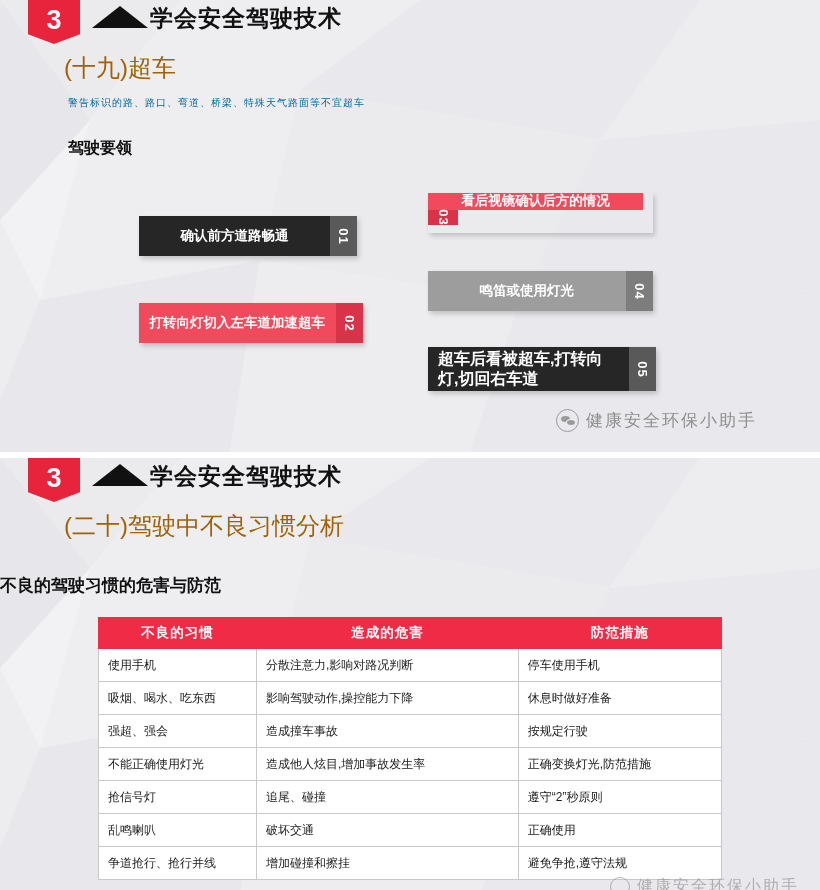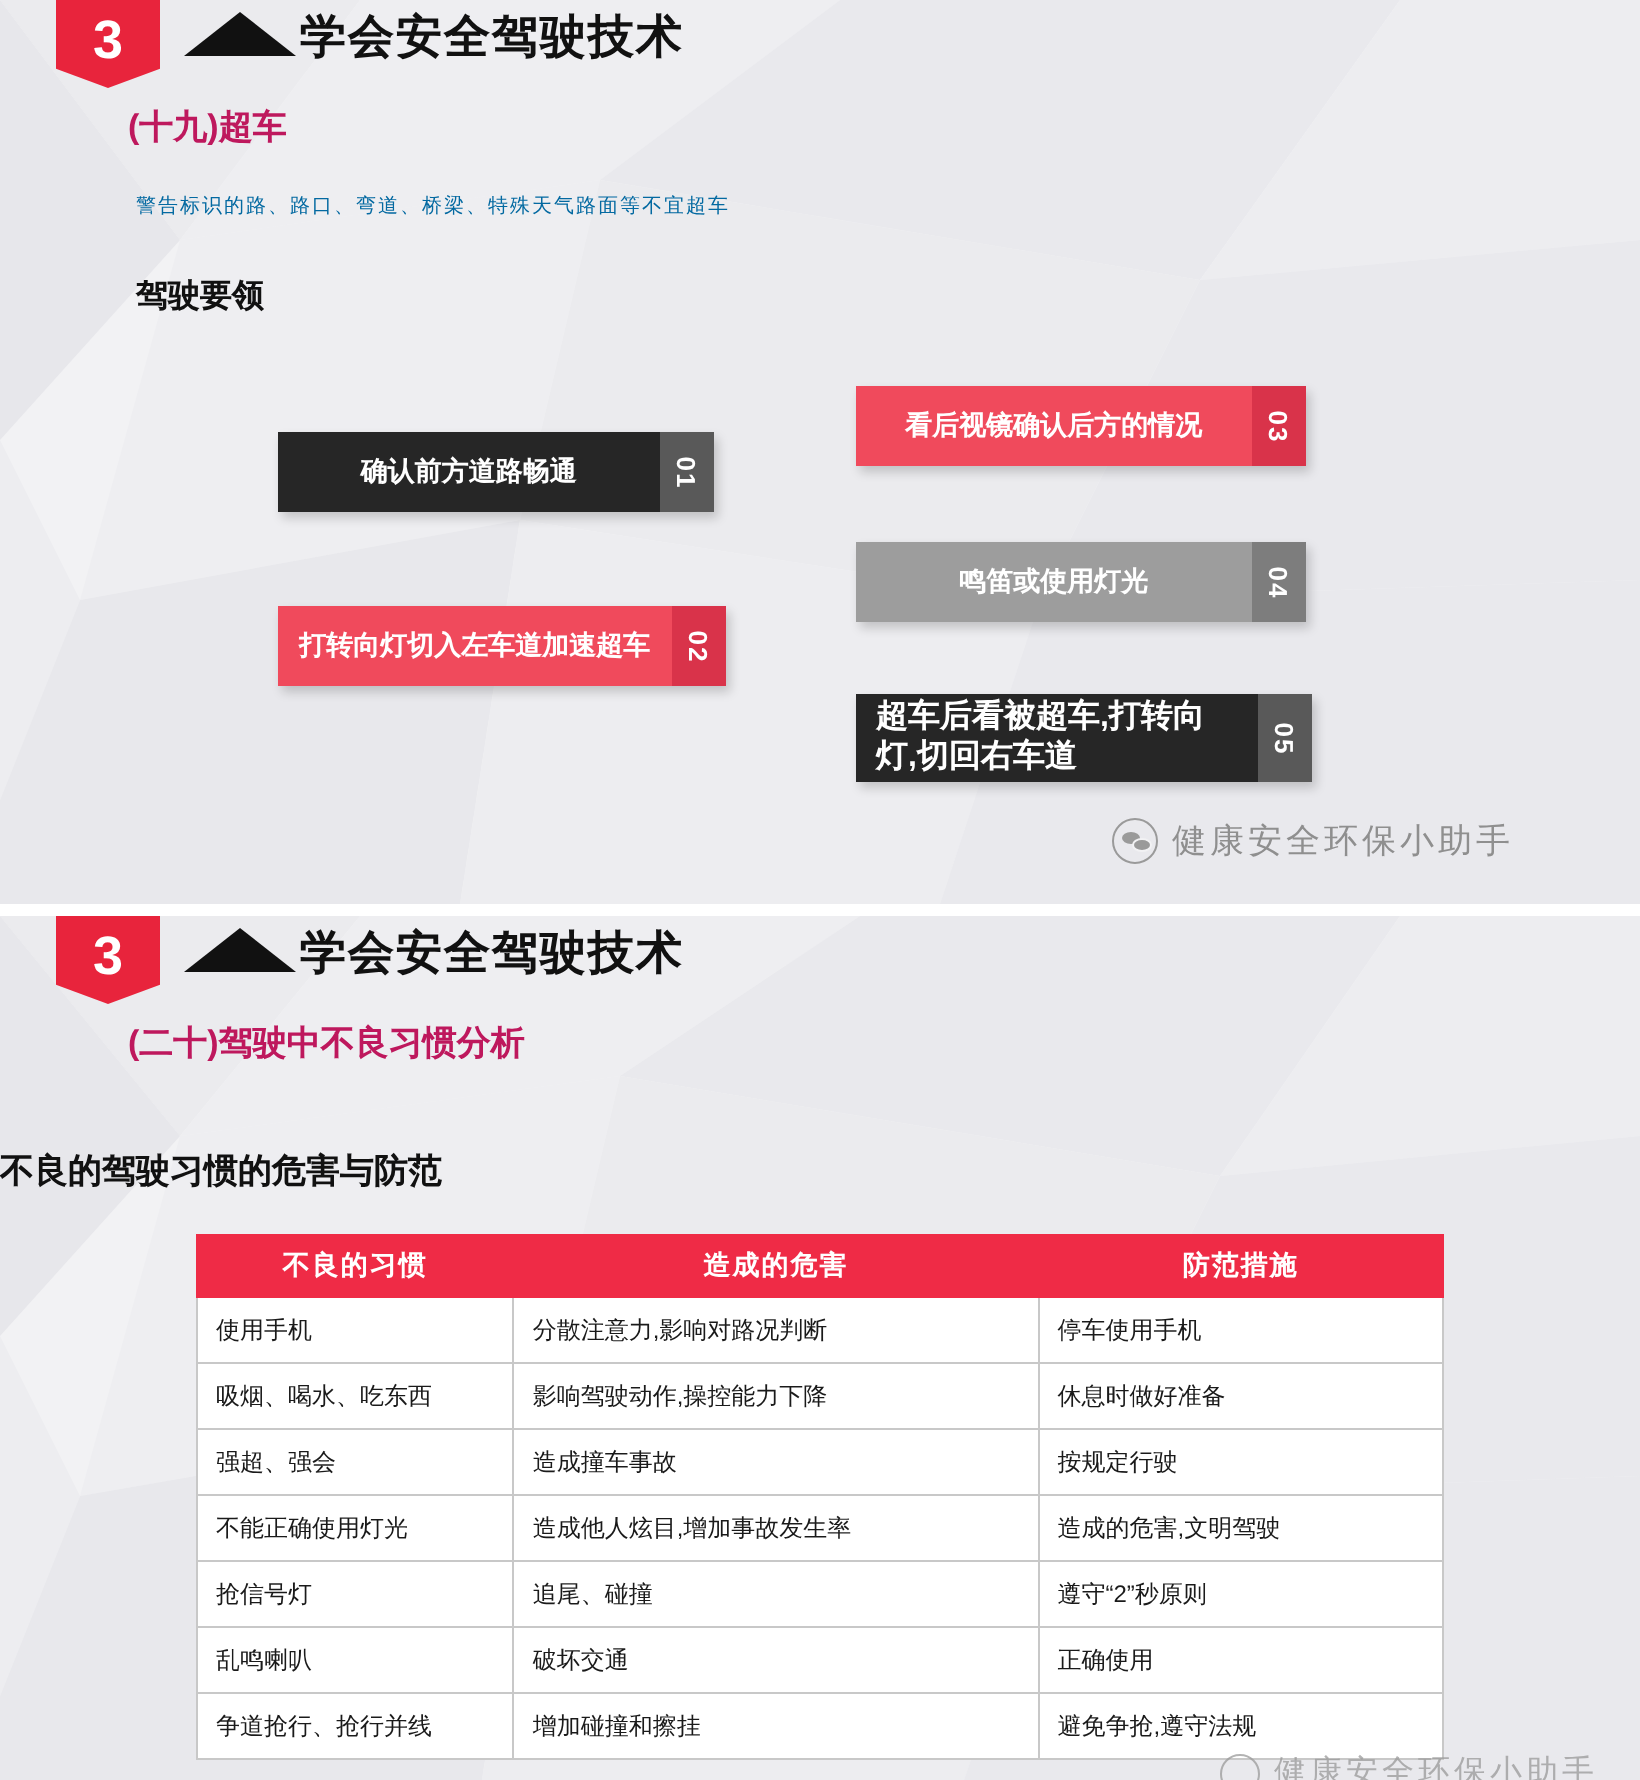--- a/index.html
+++ b/index.html
@@ -62,23 +62,22 @@
     position: absolute;
     left: 150px;
     top: 3px;
     font-size: 23px;
     font-weight: bold;
     color: #111111;
     letter-spacing: 1px;
   }
   .sub-title {
     position: absolute;
-    font-size: 17px;
-    color: #be185d;
-    font-weight: bold;
+    font-size: 24px;
+    color: #a16207;
   }
   .desc-line {
     position: absolute;
     font-size: 10px;
     color: #0369a1;
     letter-spacing: 1px;
   }
   .section-label {
     position: absolute;
     font-size: 16px;
@@ -261,21 +260,21 @@
       </div>
   </div>
 
   <div class="step step-red" style="left:139px; top:303px; width:224px;justify-content:center;">
     <div class="body" style="width:194px;">打转向灯切入左车道加速超车</div>
     <div class="num">
         <span>02</span>
       </div>
   </div>
 
-  <div class="step step-red" style="left:428px; top:193px; width:225px;">
+  <div class="step step-red" style="left:428px; top:193px; width:225px;flex-direction:column;">
     <div class="body" style="width:195px;">看后视镜确认后方的情况</div>
     <div class="num">
         <span>03</span>
       </div>
   </div>
 
   <div class="step step-gray" style="left:428px; top:271px; width:225px;">
     <div class="body" style="width:195px;">鸣笛或使用灯光</div>
     <div class="num">
         <span>04</span>
@@ -343,21 +342,21 @@
       <td>休息时做好准备</td>
     </tr>
     <tr>
       <td>强超、强会</td>
       <td>造成撞车事故</td>
       <td>按规定行驶</td>
     </tr>
     <tr>
       <td>不能正确使用灯光</td>
       <td>造成他人炫目,增加事故发生率</td>
-      <td>造成的危害,文明驾驶</td>
+      <td>正确变换灯光,防范措施</td>
     </tr>
     <tr>
       <td>抢信号灯</td>
       <td>追尾、碰撞</td>
       <td>遵守“2”秒原则</td>
     </tr>
     <tr>
       <td>乱鸣喇叭</td>
       <td>破坏交通</td>
       <td>正确使用</td>

